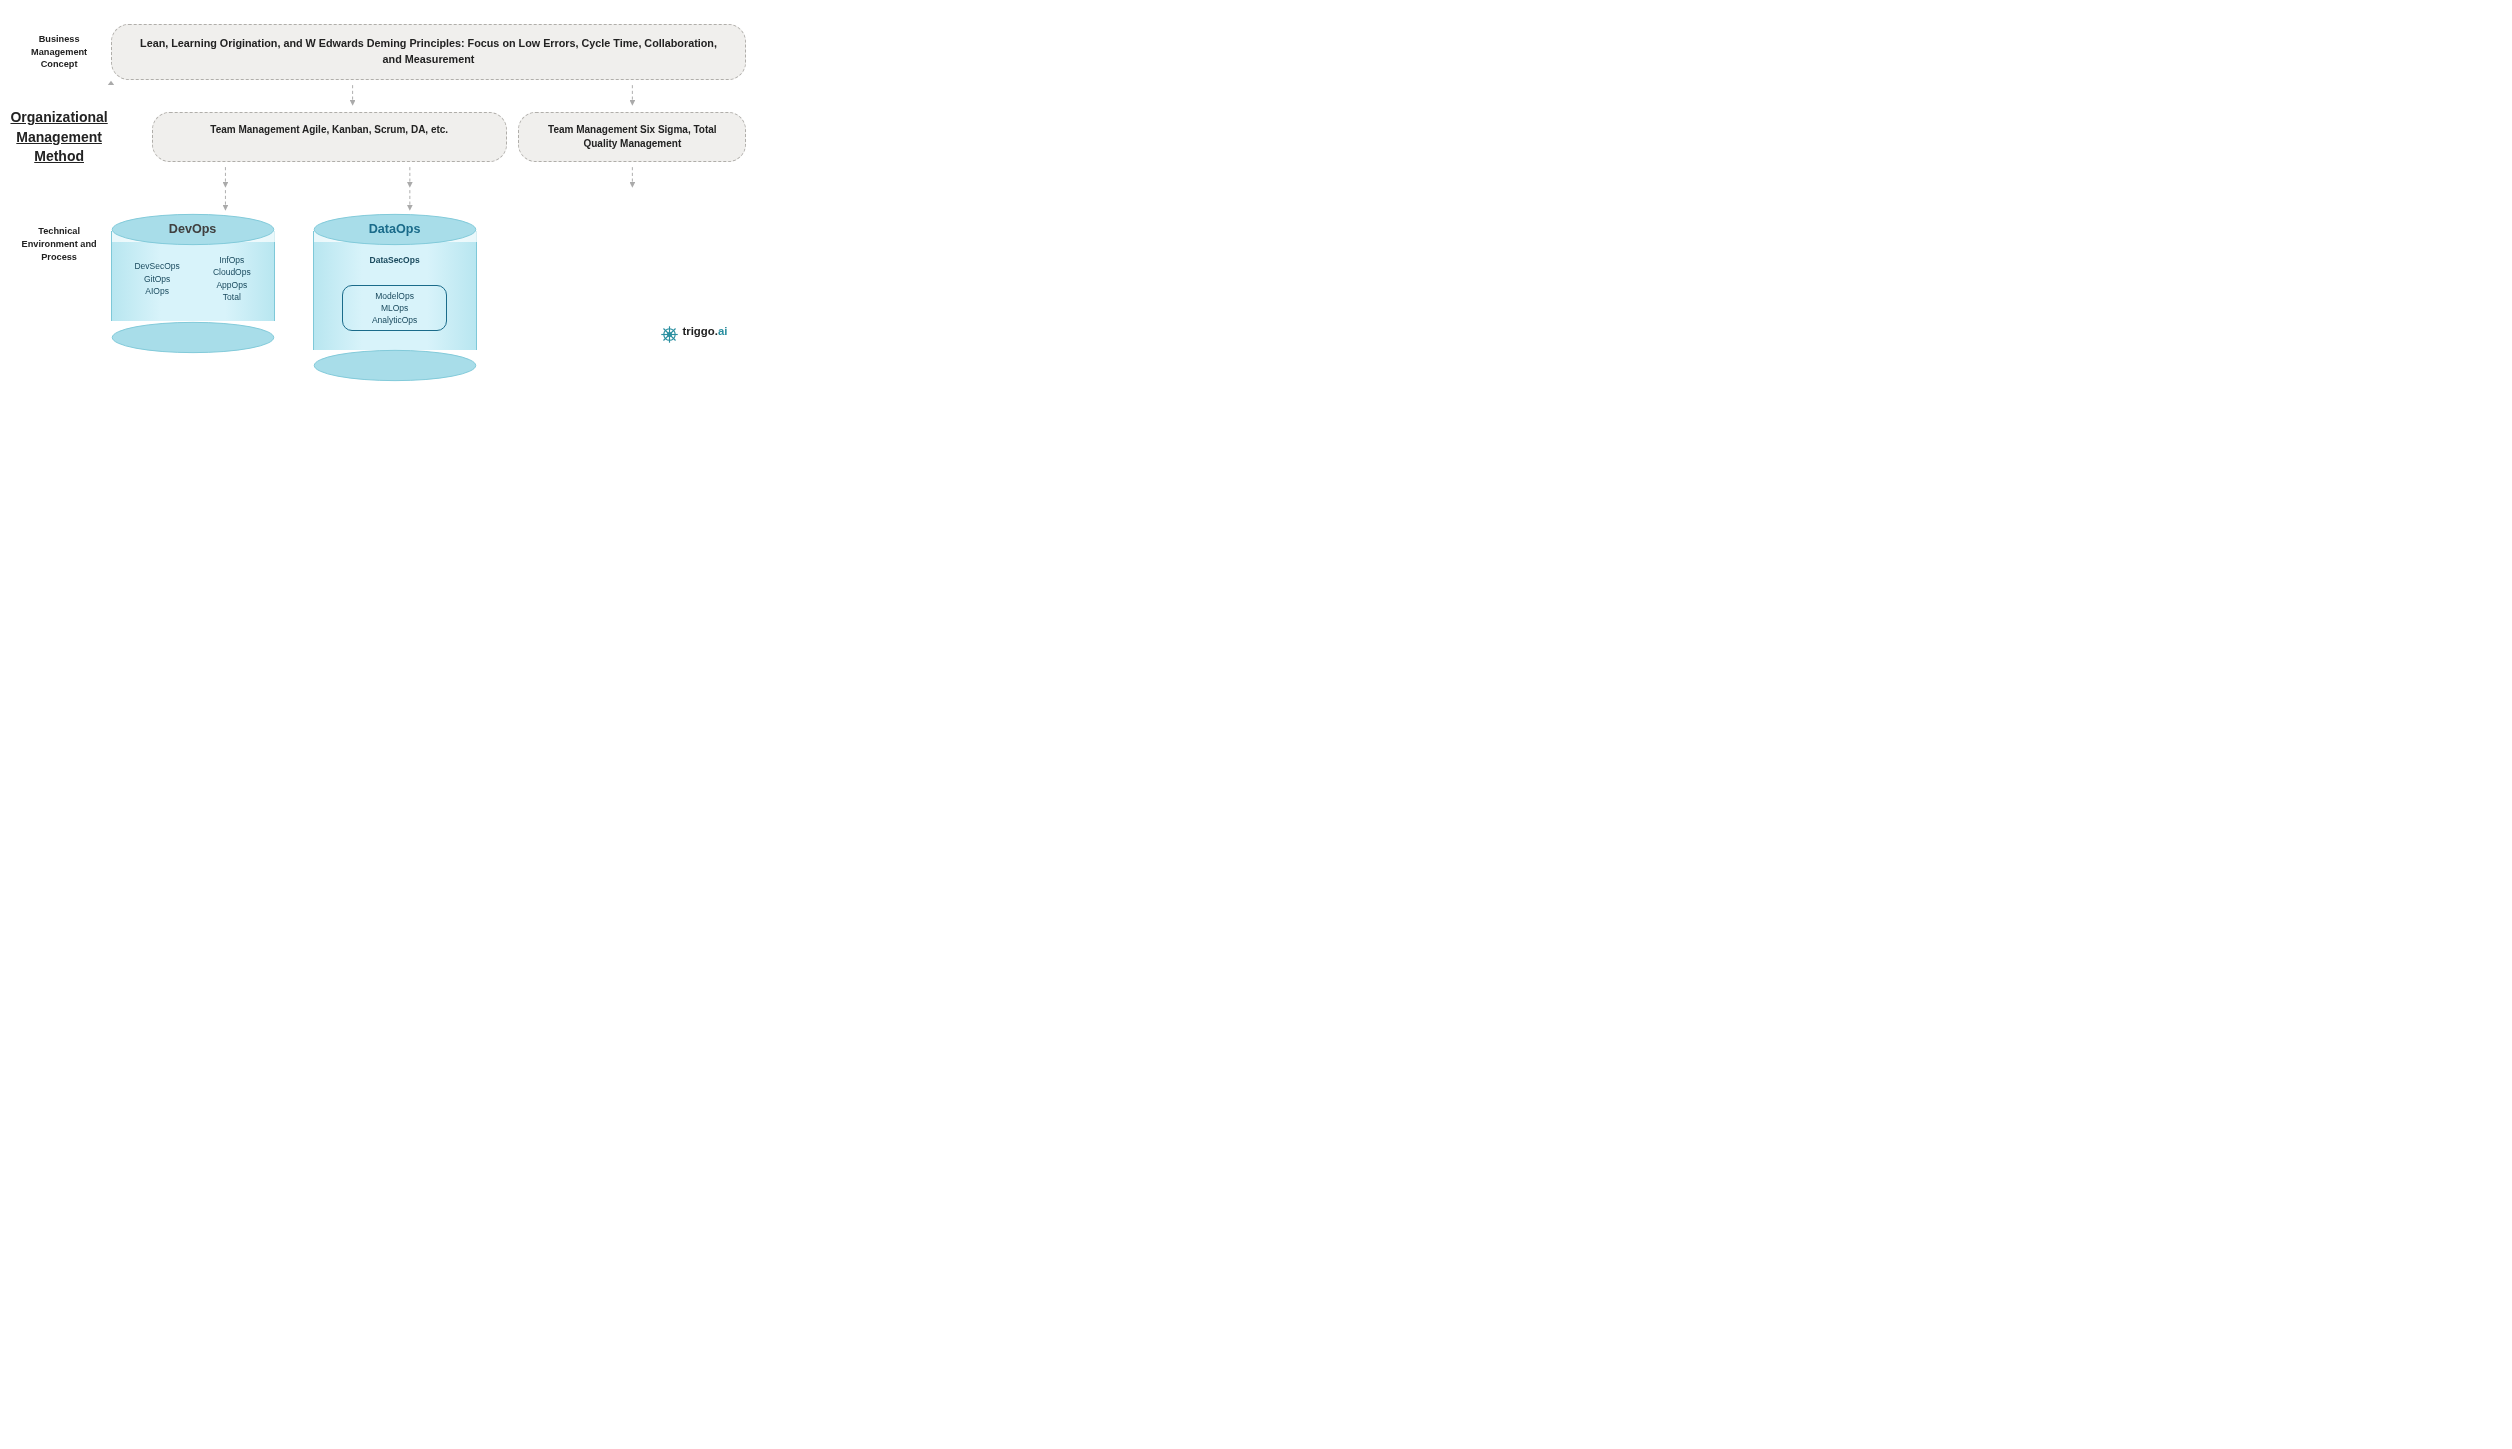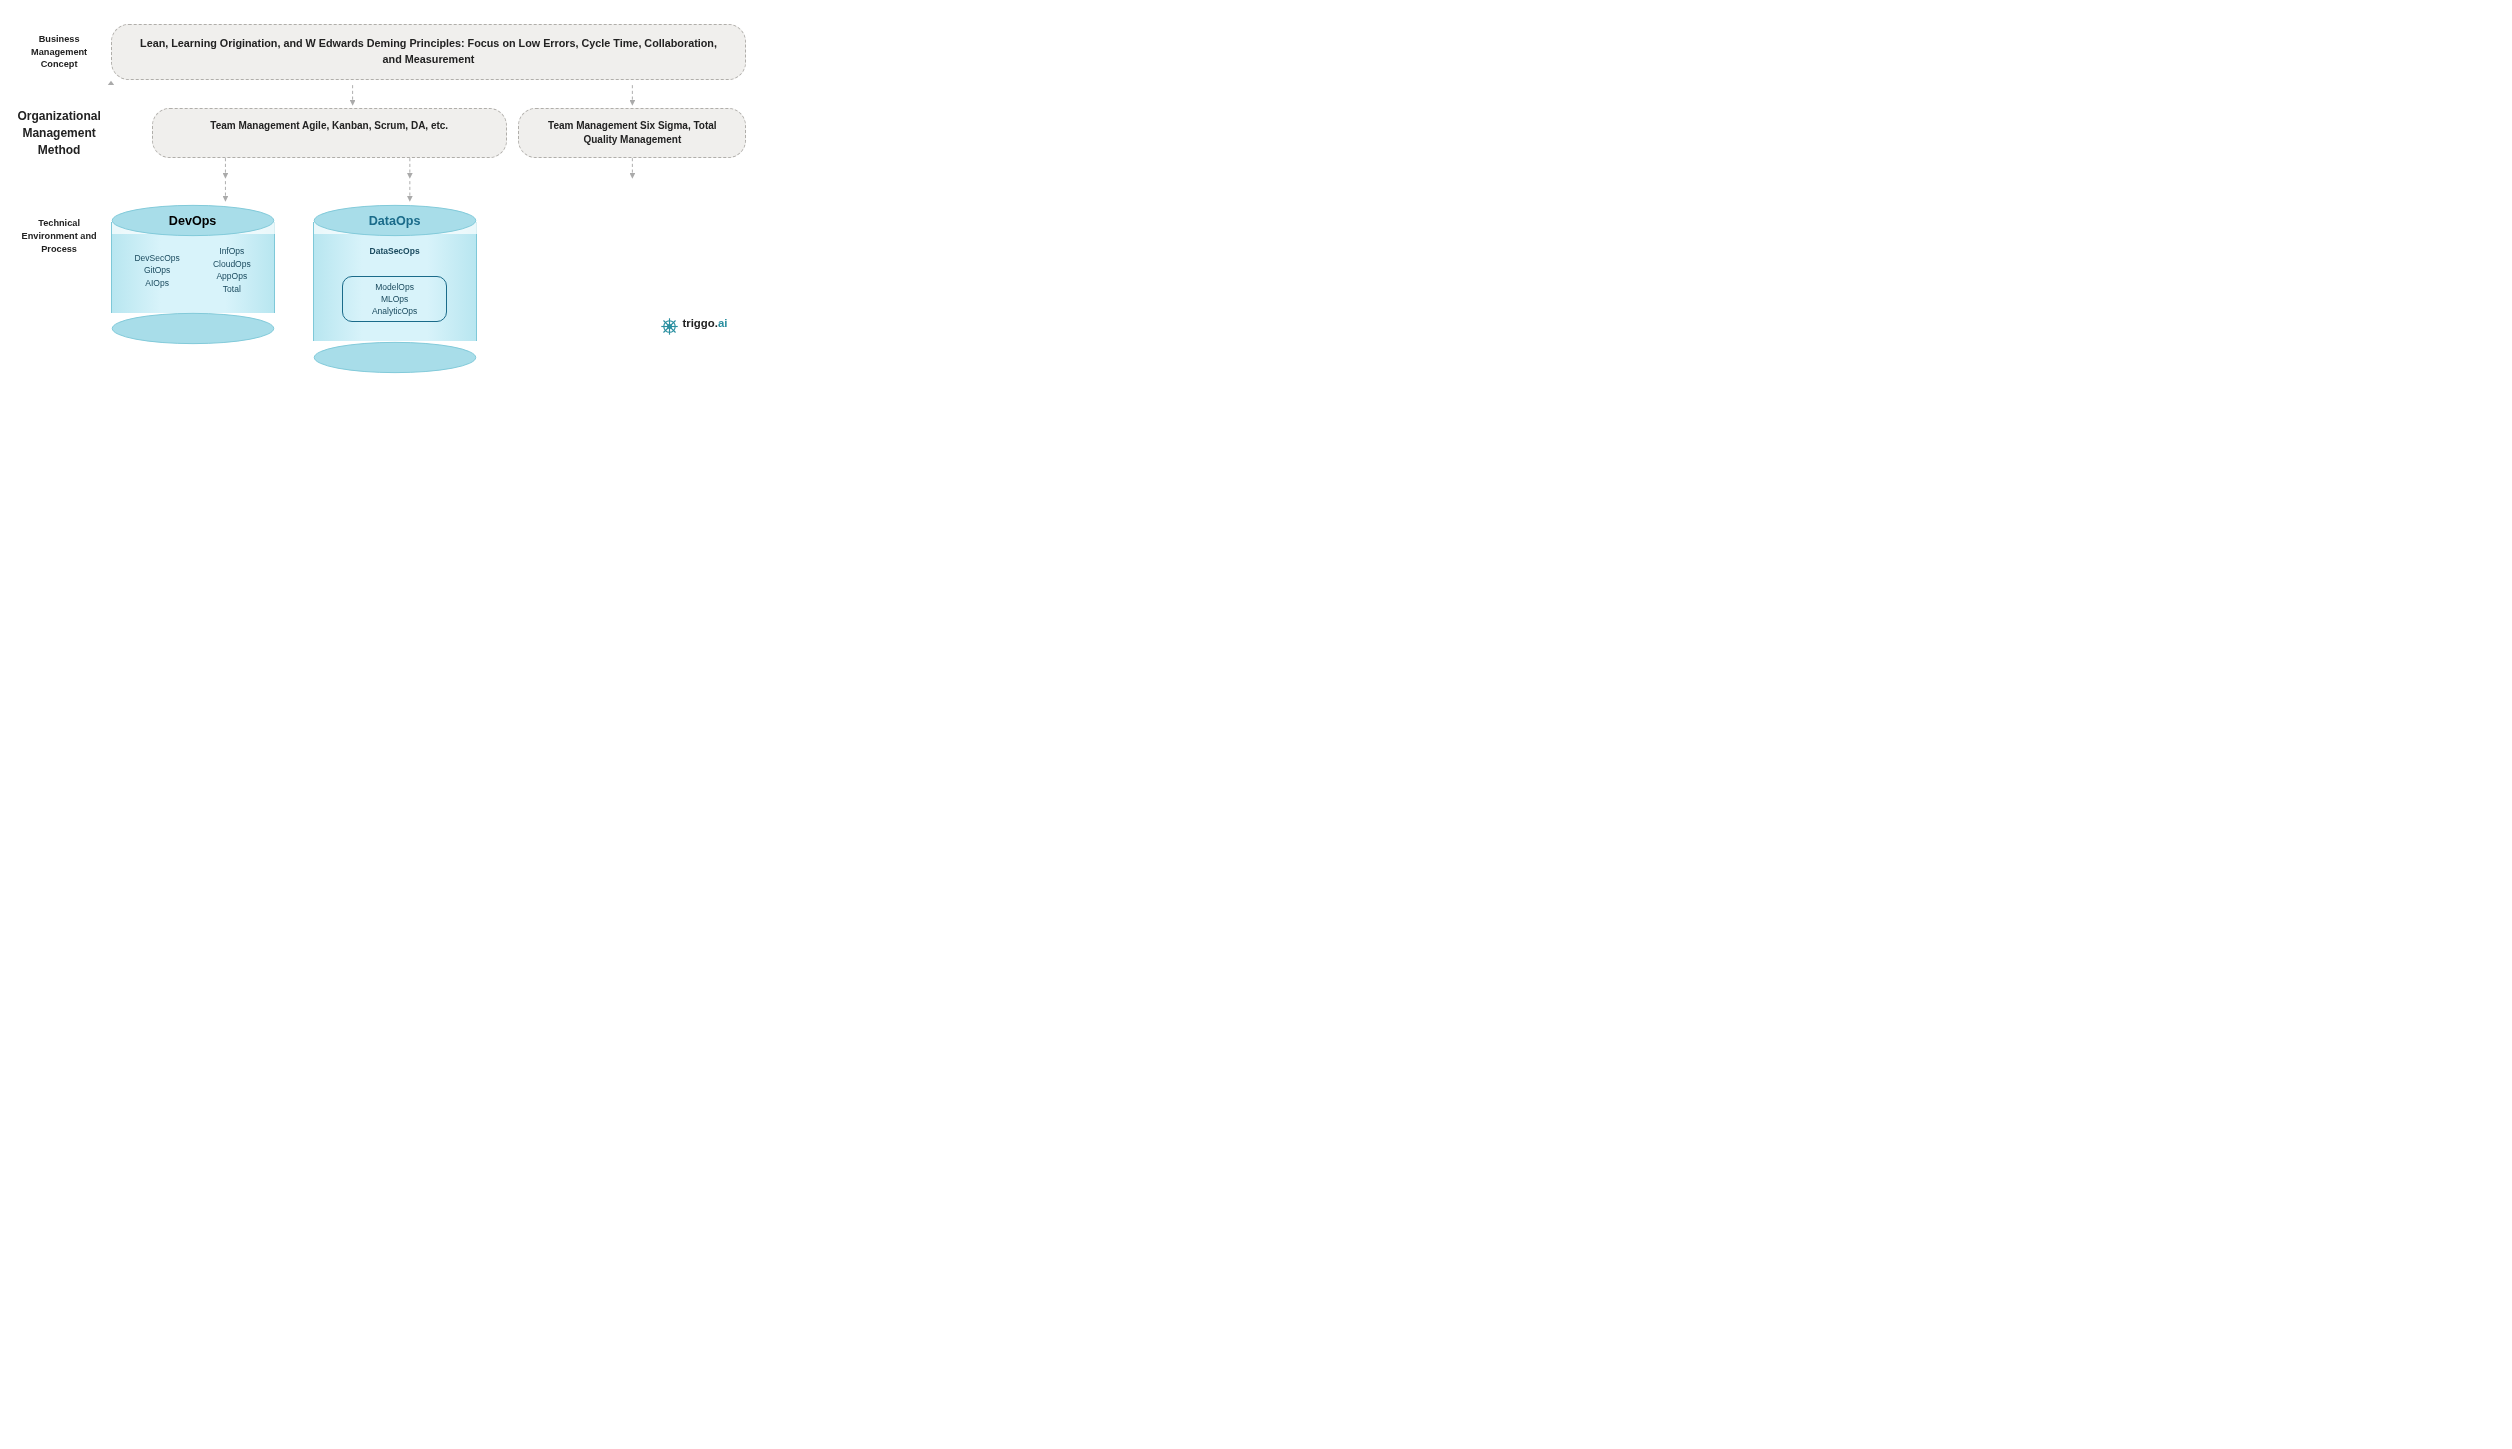--- a/index.html
+++ b/index.html
@@ -182,21 +182,21 @@
         <polygon points="0,-7 5,0 -5,0" transform="translate(38%,28) scale(1)" fill="#aaa" style="transform-origin: 38% 28px;"></polygon>
 
         <line x1="82%" y1="0" x2="82%" y2="28" stroke="#aaa" stroke-width="1.5" stroke-dasharray="5,4" marker-end="url(#arrow)"></line>
         <polygon points="-5,21 0,28 5,21" fill="none" style="display:none"></polygon>
       </svg>
 
     </div>
   </div>
 
   <div class="tier-row" style="padding: 0 0 0 0; align-items:stretch;">
-    <div class="tier-label" style="white-space:pre-line; font-size:12px; font-weight:700;">Organizational<br>Management<br>Method</div>
+    <div class="tier-label" style="white-space:pre-line; font-size:14px; font-weight:700;text-decoration:underline;">Organizational<br>Management<br>Method</div>
     <div class="tier-body">
       <div class="three-boxes">
         <div class="box" style="flex:2;">Team Management Agile, Kanban, Scrum, DA, etc.</div>
         <div class="box" style="flex:1.2;">Team Management Six Sigma, Total Quality Management</div>
       </div>
     </div>
   </div>
 
   <div class="arrow-row" style="height:23px;">
     <div class="arrow-label-spacer"></div>
@@ -237,21 +237,21 @@
     <div class="tier-body" style="align-items:flex-start;">
       <div class="cylinders-row">
 
         <div class="cylinder-wrap" style="position:relative;">
 
           <div style="width:164px; height:33px; position:relative; z-index:3;">
             <svg width="164" height="33" style="position:absolute;top:0;left:0;" viewBox="0 0 260 52">
               <ellipse cx="130" cy="26" rx="128" ry="24" fill="#a8dde9" stroke="#7ec8d8" stroke-width="1.5"></ellipse>
             </svg>
             <div style="position:absolute;top:0;left:0;width:164px;height:33px;display:flex;align-items:center;justify-content:center;">
-              <span style="font-size:12.6px;font-weight:700;color:#000000;">DevOps</span>
+              <span style="font-size:12.6px;font-weight:700;color:#404040;">DevOps</span>
             </div>
           </div>
 
           <div style="width:164px; background:linear-gradient(to right,#b8e6f0 0%,#d8f3fa 30%,#d8f3fa 70%,#b8e6f0 100%); border-left:0.9px solid #7ec8d8; border-right:0.9px solid #7ec8d8; margin-top:-15px; padding: 17.7px 6.3px 19px; position:relative; z-index:1;">
 
             <div style="position:absolute;top:0;left:0;width:164px;height:11.4px;background:white;opacity:0.7;border-left:none;border-right:none;"></div>
             <div style="display:flex; justify-content:space-around; padding-top:6.3px;">
               <div class="cylinder-col">
                 <span class="cylinder-item">DevSecOps</span>
                 <span class="cylinder-item">GitOps</span>

